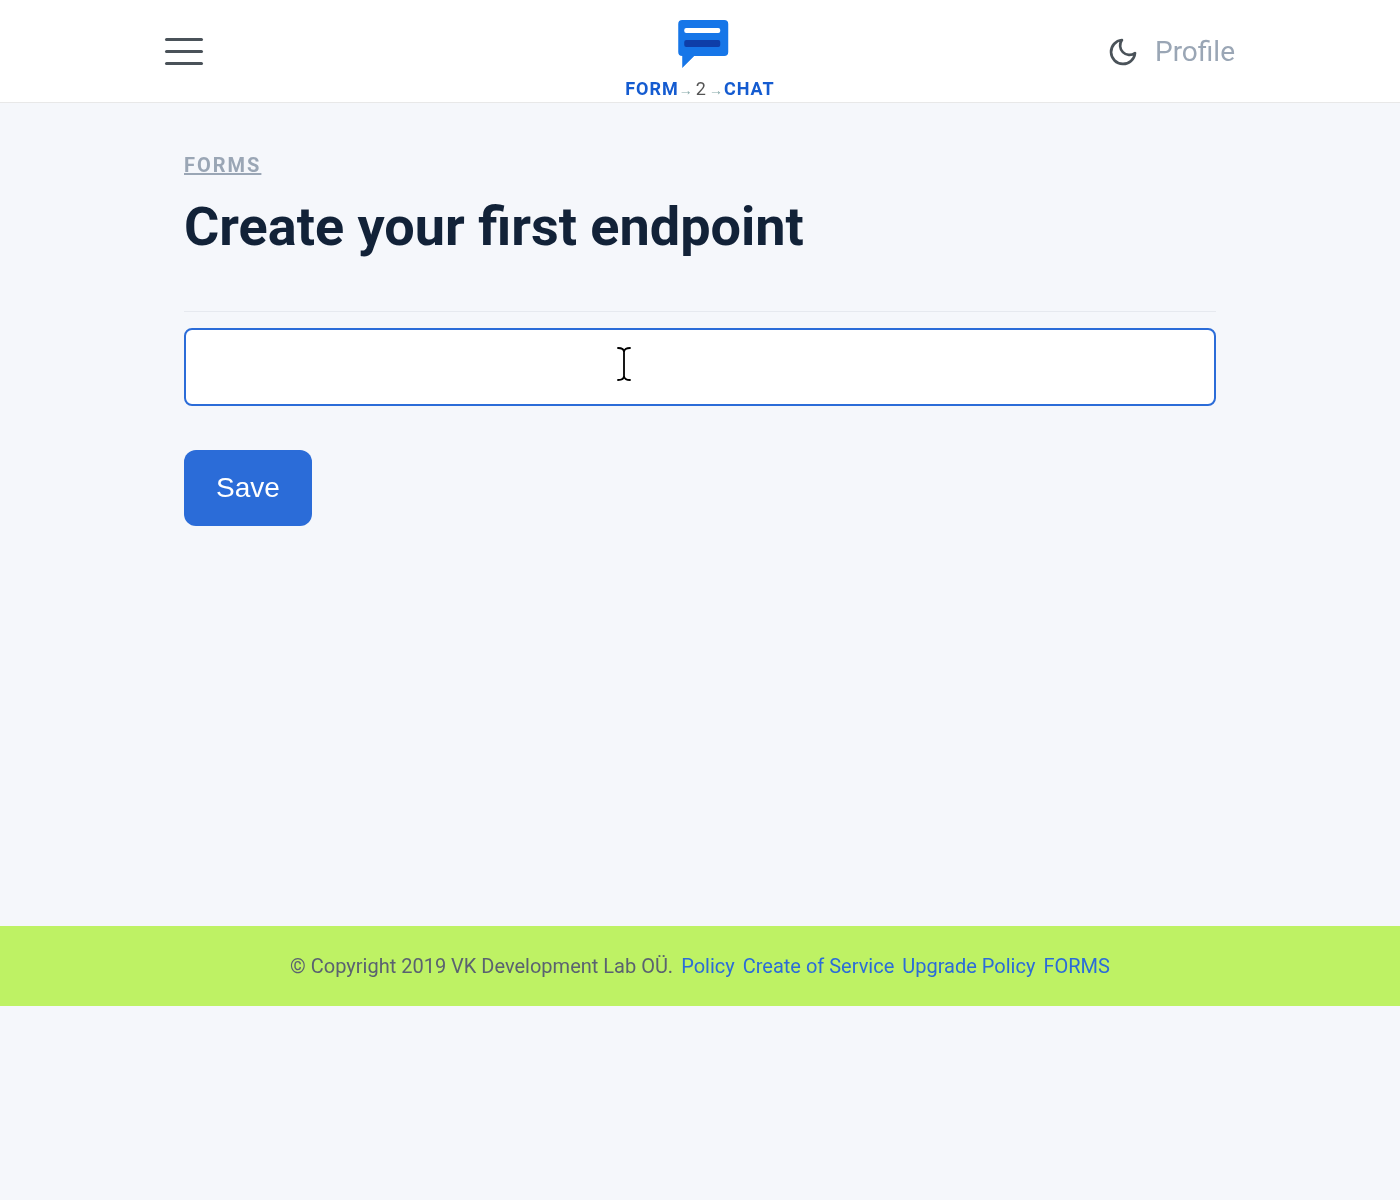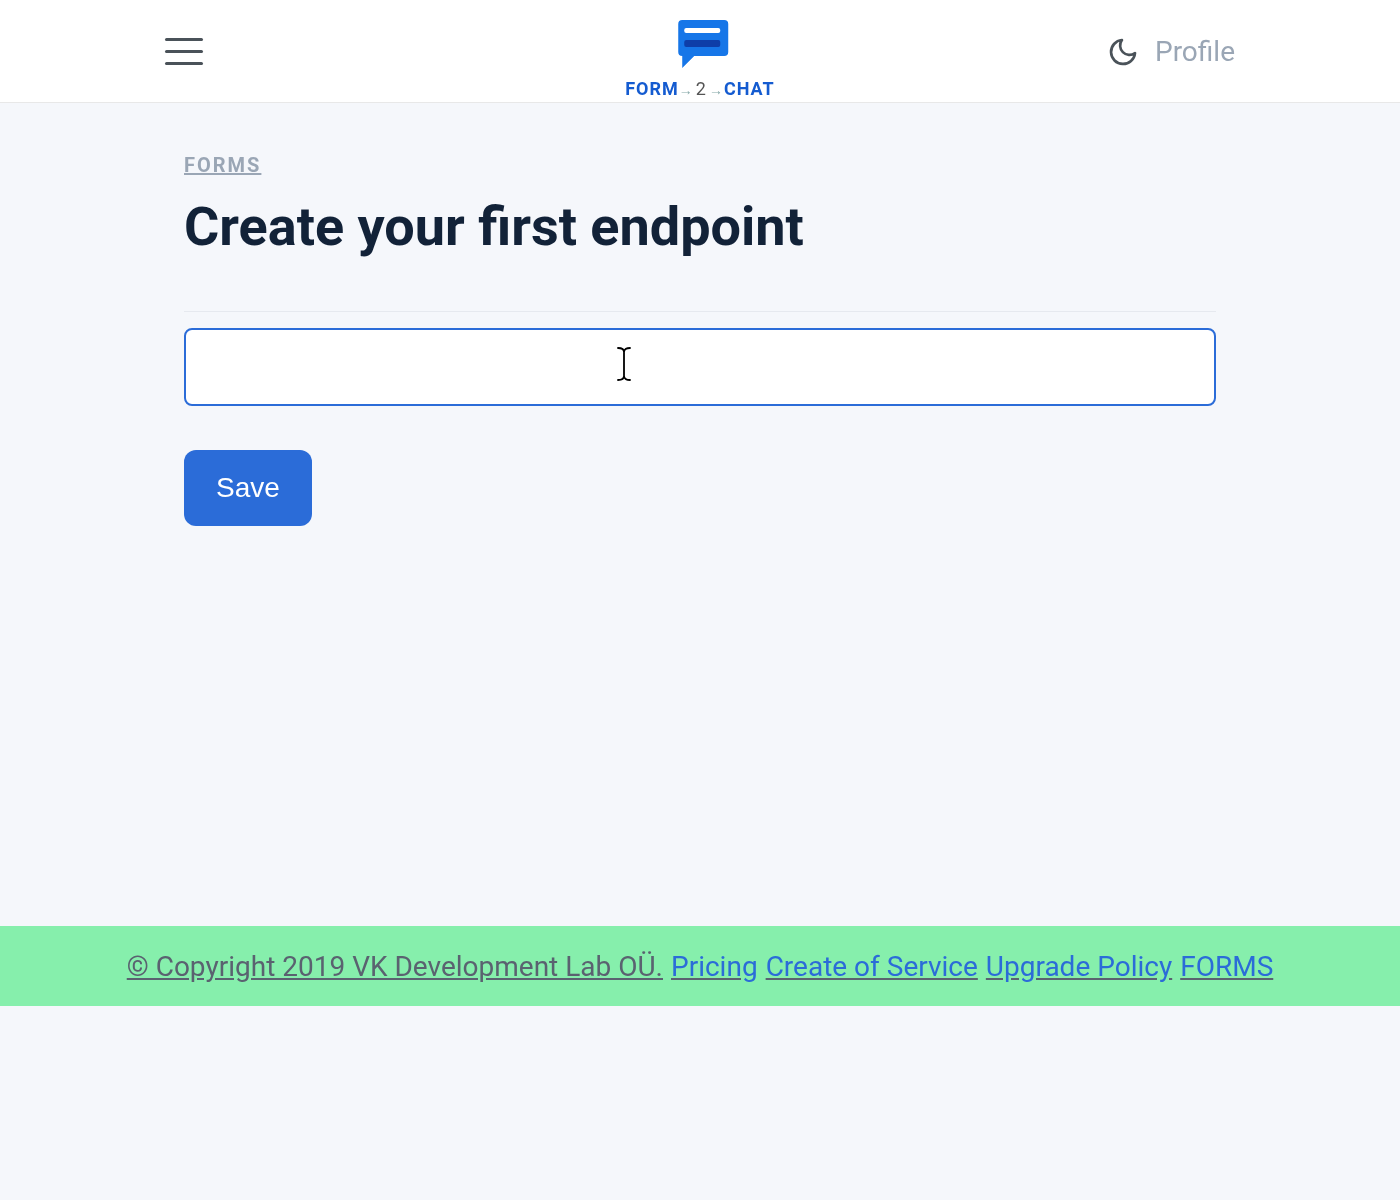--- a/index.html
+++ b/index.html
@@ -160,28 +160,27 @@
       border-radius: 12px;
       padding: 22px 32px;
       cursor: pointer;
     }
     .footer {
       position: absolute;
       top: 926px;
       left: 0;
       right: 0;
       height: 80px;
-      background: #86efac;
+      background: #bef264;
       display: flex;
       align-items: center;
       justify-content: center;
-      font-size: 28px;
+      font-size: 20px;
       color: #5a6270;
       gap: 8px;
-      text-decoration: underline;
     }
     .footer .copy { color: #5a6270; }
     .footer a { color: #2b6cd8; text-decoration: none; }
   </style>
 </head>
 <body>
 
 <header class="header">
   <div class="header-left">
     <div class="hamburger">
@@ -227,17 +226,17 @@
       </svg>
     </span>
   </div>
 
 
   <button class="save-btn">Save</button>
 </main>
 
 <footer class="footer">
   <span class="copy">© Copyright 2019 VK Development Lab OÜ. </span>
-  <a href="#">Pricing</a>
+  <a href="#">Policy</a>
   <a href="#">Create of Service</a>
   <a href="#">Upgrade Policy</a>
   <a href="#">FORMS</a>
 </footer>
 
 </body></html>

